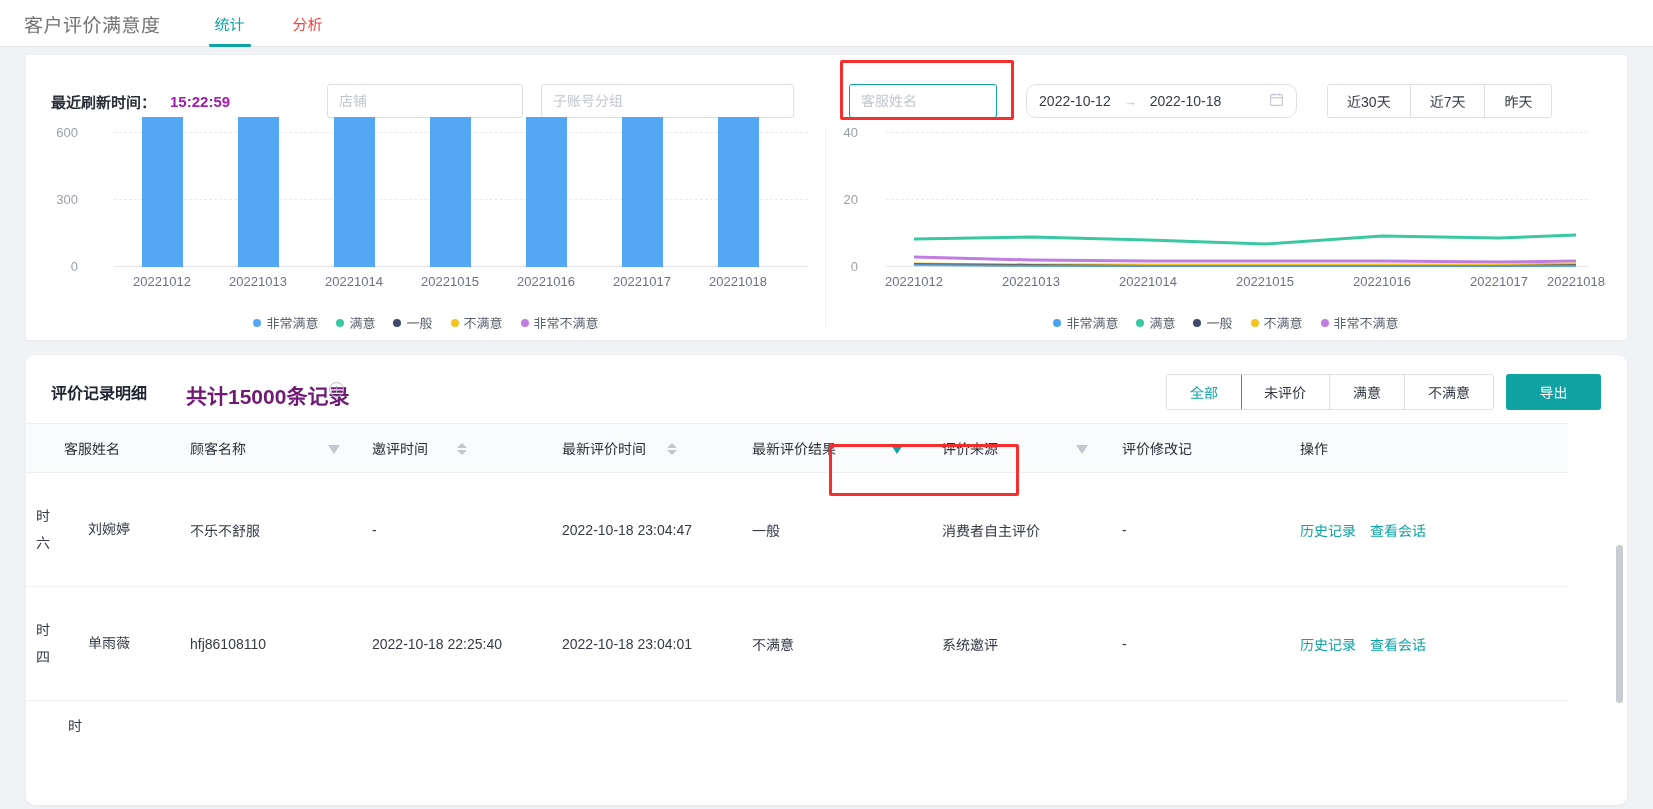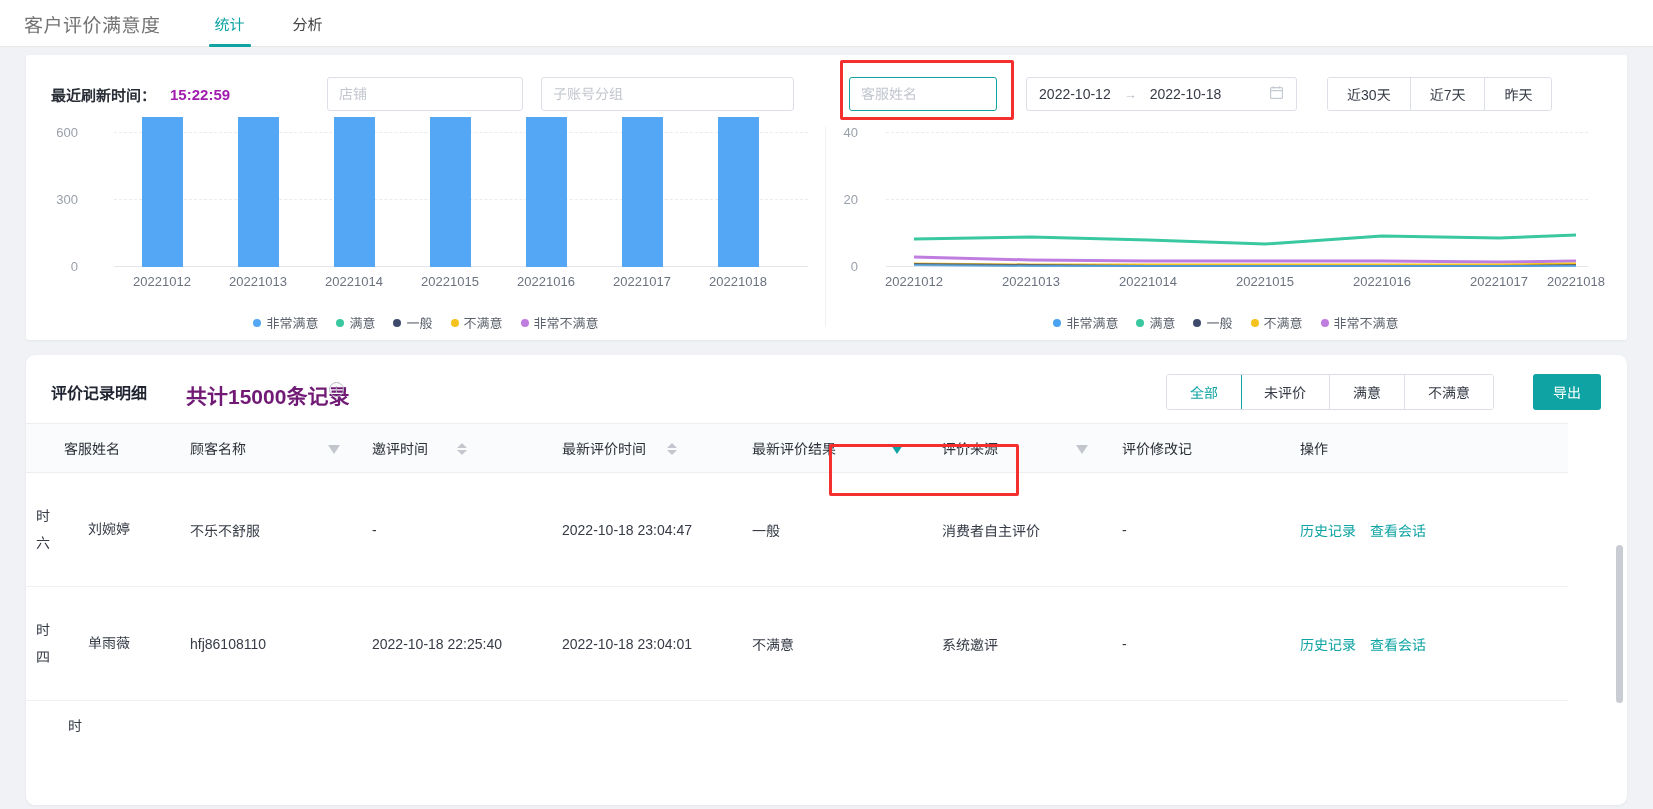--- a/index.html
+++ b/index.html
@@ -22,21 +22,21 @@
     display: flex; align-items: center;
   }
   .page-title {
     margin-left: 24px;
     font-size: 19px; font-weight: normal; color: #737373;
     letter-spacing: 0.5px;
   }
   .tabs { display: flex; align-items: flex-end; height: 47px; margin-left: 48px; }
   .tab {
     position: relative;
-    font-size: 15px; color: #404040;
+    font-size: 15px; color: #ef4444;
     padding: 0 6px; height: 47px;
     display: flex; align-items: center;
     cursor: pointer;
     margin-right: 36px;
   }
   .tab.active { color: #0fa3a3; }
   .tab.active::after {
     content: ""; position: absolute; bottom: 0; left: 0; right: 0;
     height: 3px; background: #0fa3a3; border-radius: 1px;
   }
@@ -44,21 +44,21 @@
   
   .card-top {
     position: absolute; top: 55px; left: 26px;
     width: 1601px; height: 285px;
     background: #ffffff;
     border-radius: 3px;
     box-shadow: 0 1px 3px rgba(0,0,0,0.05);
     overflow: hidden;
   }
   .filterbar {
-    position: absolute; top: 8px; left: 0; width: 1601px; height: 62px;
+    position: absolute; top: 15px; left: 0; width: 1601px; height: 62px;
     display: flex; align-items: center;
     padding-left: 25px;
   }
   .refresh-label {
     font-size: 15px; font-weight: bold; color: #2b3038;
     white-space: nowrap;
   }
   .refresh-time {
     font-size: 15px; font-weight: bold; color: #a21caf;
     margin-left: 14px;
@@ -75,21 +75,21 @@
     border: 1px solid #0fa3a3;
   }
   .fld input {
     border: 0; outline: 0; width: 100%; font-size: 14px;
     font-family: inherit; background: transparent; color: #2b3038;
     padding: 0;
   }
   .fld input::placeholder { color: #c2c6ce; }
   .daterange {
     width: 271px; height: 34px; margin-left: 29px;
-    border: 1px solid #dcdfe6; border-radius: 3px; background: #fff;
+    border: 1px solid #dcdfe6; border-radius: 10px; background: #fff;
     display: flex; align-items: center; padding: 0 12px;
     font-size: 14px; color: #353a45;
   }
   .daterange .arrow { color: #b8bcc5; margin: 0 13px; font-size: 13px; }
   .daterange .cal { margin-left: auto; color: #c6cad2; }
   .seg-range {
     display: flex; margin-left: 30px;
     border: 1px solid #dcdfe6; border-radius: 3px; overflow: hidden;
     height: 34px;
   }
@@ -179,21 +179,21 @@
     font-size: 14px; color: #353a45; background: #fff;
     border-right: 1px solid #dcdfe6; cursor: pointer;
   }
   .seg-filter div:last-child { border-right: 0; }
   .seg-filter div.active {
     color: #0fa3a3; border: 1px solid #0fa3a3; height: 36px;
     margin: -1px -1px -1px -1px; z-index: 2;
   }
   .btn-export {
     position: absolute; right: 26px; top: 19px;
-    width: 68px; height: 36px; background: #0fa3a3;
+    width: 95px; height: 36px; background: #0fa3a3;
     color: #fff; font-size: 14px; border-radius: 3px;
     display: flex; align-items: center; justify-content: center;
     cursor: pointer; border: 0;
     font-family: inherit;
   }
 
   .grid-wrap {
     position: absolute; top: 68px; left: 0;
     width: 1601px; height: 382px; overflow: hidden;
   }

